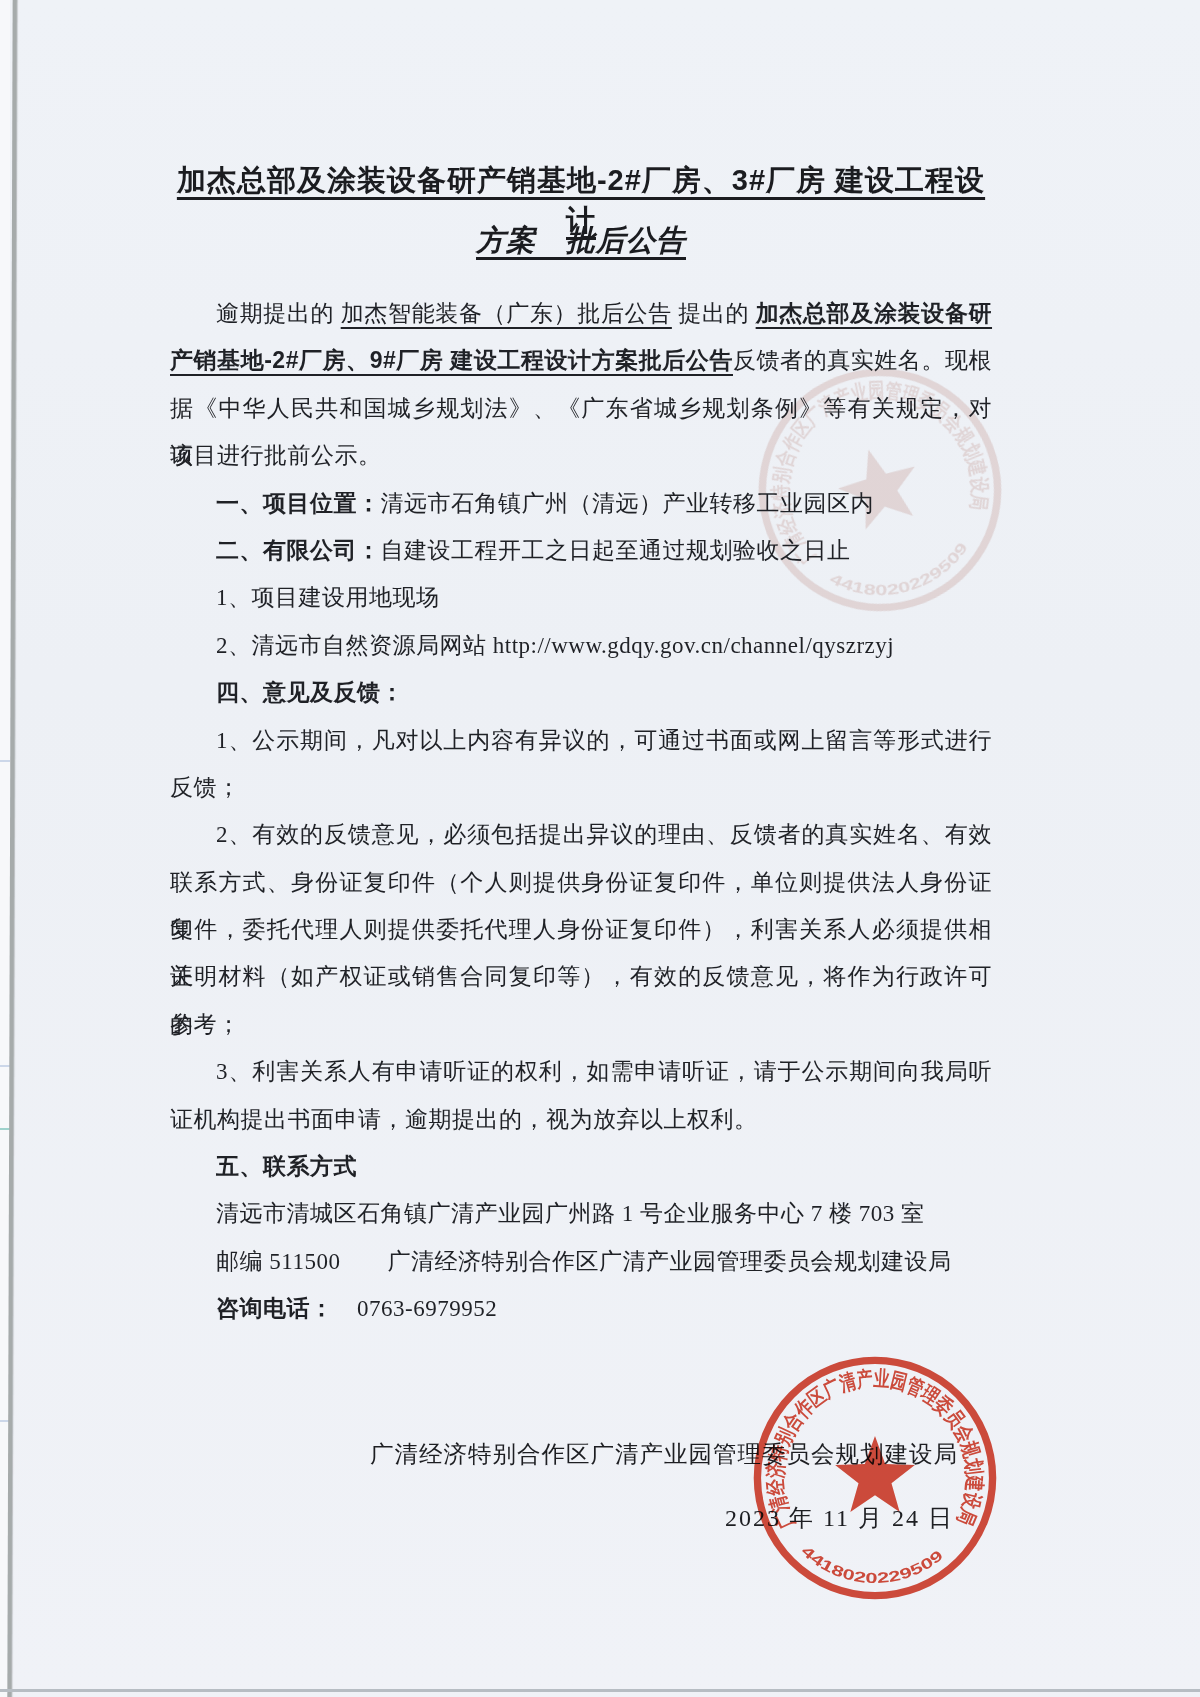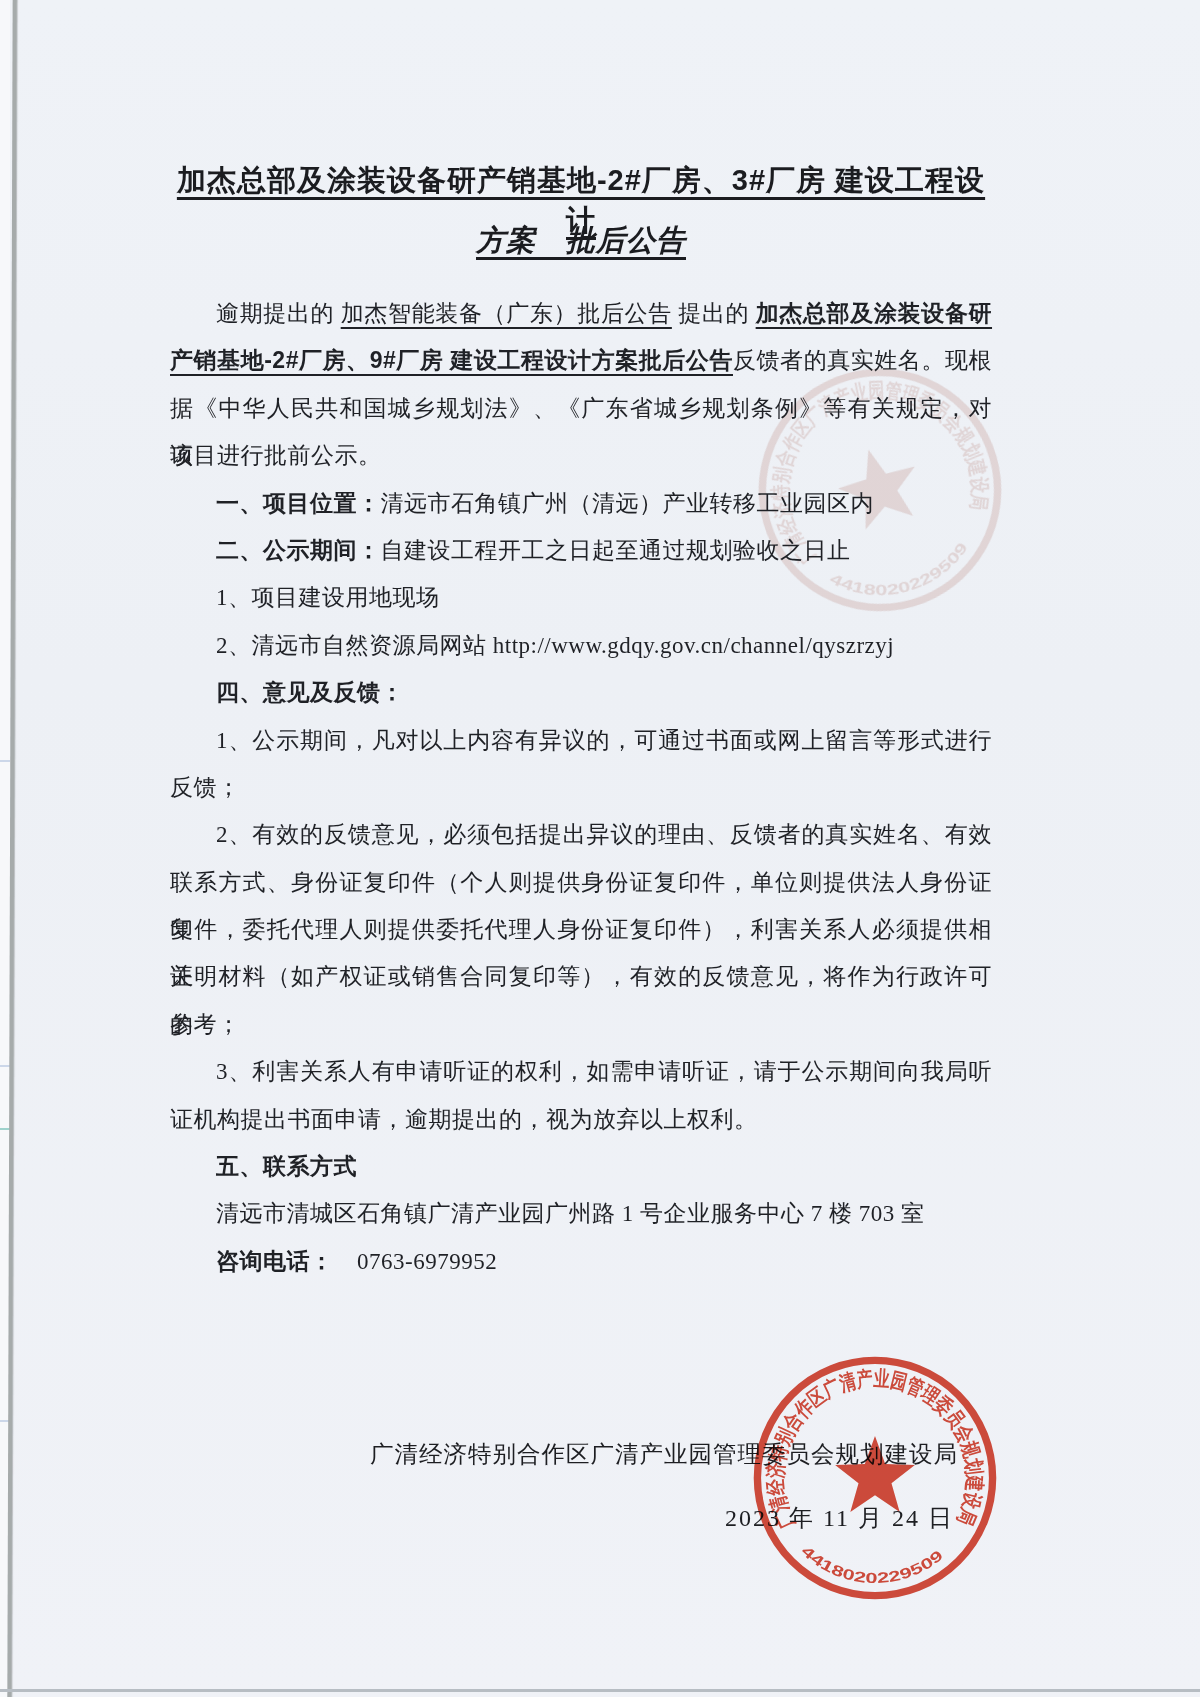--- a/index.html
+++ b/index.html
@@ -74,35 +74,36 @@
 
   <div class="doc-title" style="top:160px;"><span class="u">加杰总部及涂装设备研产销基地-2#厂房、3#厂房 建设工程设计</span></div>
   <div class="doc-title" style="top:220px;font-style:italic;"><span class="u">方案　批后公告</span></div>
 
   <div class="body-lines">
       <div class="line indent fill"><span>逾期提出的 </span><span class="u">加杰智能装备（广东）批后公告</span><span> 提出的 </span><span class="b u">加杰总部及涂装设备研</span></div>
       <div class="line fill"><span class="b u">产销基地-2#厂房、9#厂房 建设工程设计方案批后公告</span><span>反馈者的真实姓名。现根</span></div>
       <div class="line fill"><span>据《中华人民共和国城乡规划法》、《广东省城乡规划条例》等有关规定，对该</span></div>
       <div class="line"><span>项目进行批前公示。</span></div>
       <div class="line indent"><span class="b">一、项目位置：</span><span>清远市石角镇广州（清远）产业转移工业园区内</span></div>
-      <div class="line indent"><span class="b">二、公示期间：</span><span>自建设工程开工之日起至通过规划验收之日止</span></div>
+      <div class="line indent"><span class="b">二、有限公司：</span><span>自建设工程开工之日起至通过规划验收之日止</span></div>
       <div class="line indent"><span>1、项目建设用地现场</span></div>
       <div class="line indent"><span>2、清远市自然资源局网站 http://www.gdqy.gov.cn/channel/qyszrzyj</span></div>
       <div class="line indent"><span class="b">四、意见及反馈：</span></div>
       <div class="line indent fill"><span>1、公示期间，凡对以上内容有异议的，可通过书面或网上留言等形式进行</span></div>
       <div class="line"><span>反馈；</span></div>
       <div class="line indent fill"><span>2、有效的反馈意见，必须包括提出异议的理由、反馈者的真实姓名、有效</span></div>
       <div class="line fill"><span>联系方式、身份证复印件（个人则提供身份证复印件，单位则提供法人身份证复</span></div>
       <div class="line fill"><span>印件，委托代理人则提供委托代理人身份证复印件），利害关系人必须提供相关</span></div>
       <div class="line fill"><span>证明材料（如产权证或销售合同复印等），有效的反馈意见，将作为行政许可的</span></div>
       <div class="line"><span>参考；</span></div>
       <div class="line indent fill"><span>3、利害关系人有申请听证的权利，如需申请听证，请于公示期间向我局听</span></div>
       <div class="line"><span>证机构提出书面申请，逾期提出的，视为放弃以上权利。</span></div>
       <div class="line indent"><span class="b">五、联系方式</span></div>
       <div class="line indent"><span>清远市清城区石角镇广清产业园广州路 1 号企业服务中心 7 楼 703 室</span></div>
+      <div class="line indent"><span>邮编 511500　　广清经济特别合作区广清产业园管理委员会规划建设局</span></div>
       <div class="line indent"><span class="b">咨询电话：</span><span>　0763-6979952</span></div>
     </div>
 
   <div class="sig-line">广清经济特别合作区广清产业园管理委员会规划建设局</div>
   <div class="date-line">2023 年 11 月 24 日</div>
 
   <div class="seal seal-main">
     <svg viewBox="0 0 240 240" aria-hidden="true">
       <circle cx="120" cy="120" r="112" fill="none" stroke="currentColor" stroke-width="7"></circle>
       <path id="ringpath-a" d="M 43.8 164 A 88 88 0 1 1 196.2 164" fill="none"></path>

